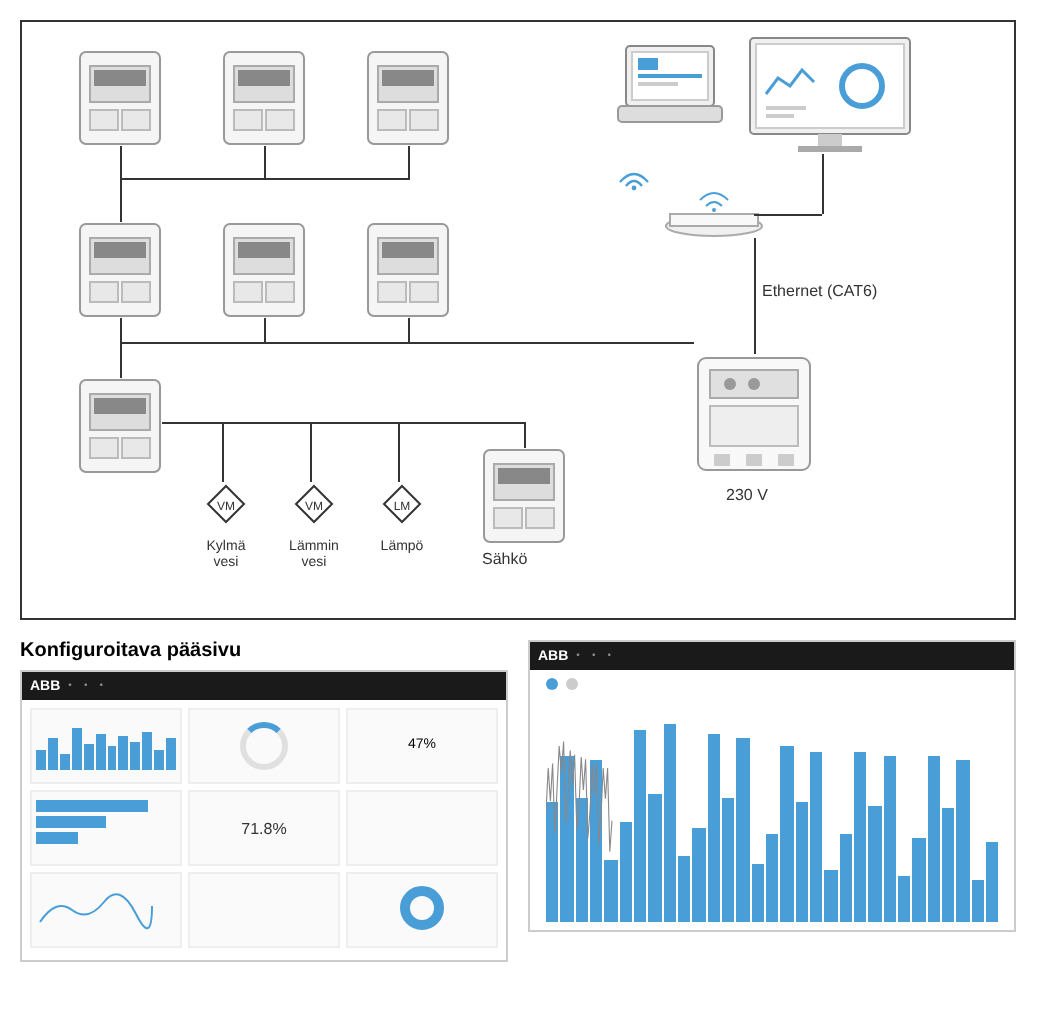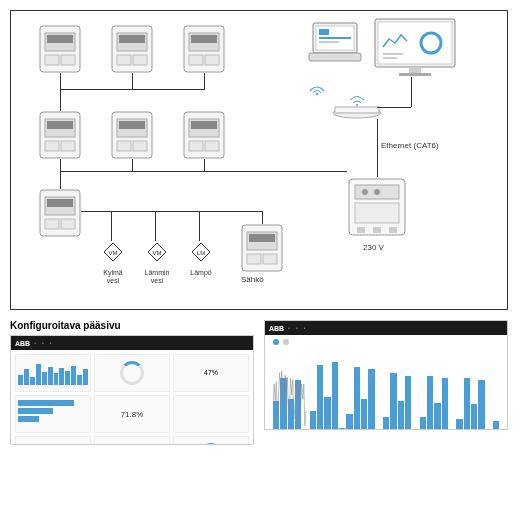--- a/index.html
+++ b/index.html
@@ -53,21 +53,21 @@
   .panels {
     display: flex;
     gap: 10px;
     margin: 10px;
     width: 498px;
   }
   .panel { flex: 1; }
   .panel-title { font-size: 10px; font-weight: bold; margin-bottom: 4px; }
   .panel-body {
     border: 1px solid #ccc;
-    height: 110px;
+    height: 146px;
     background: #fff;
     position: relative;
     overflow: hidden;
   }
   .app-header {
     height: 14px;
     background: #1a1a1a;
     display: flex;
     align-items: center;
     padding: 0 4px;

